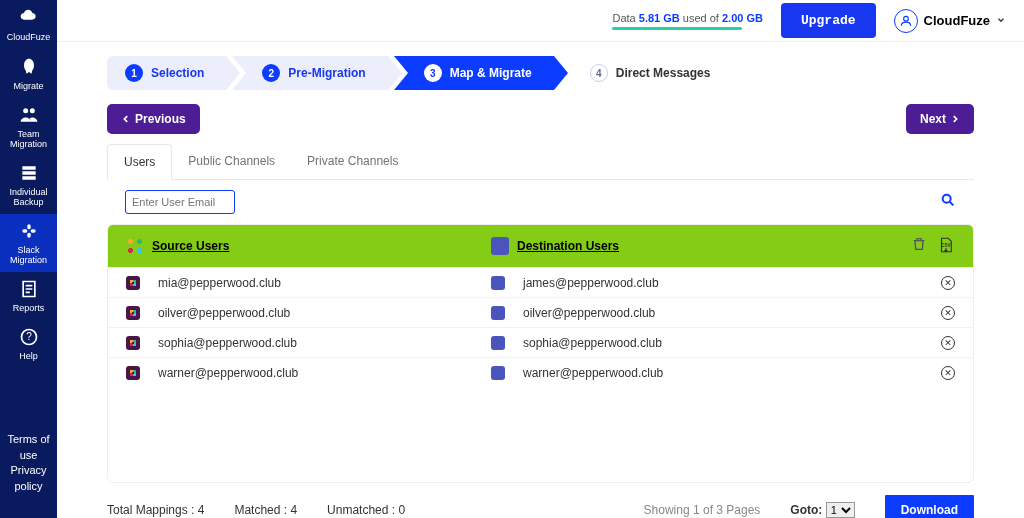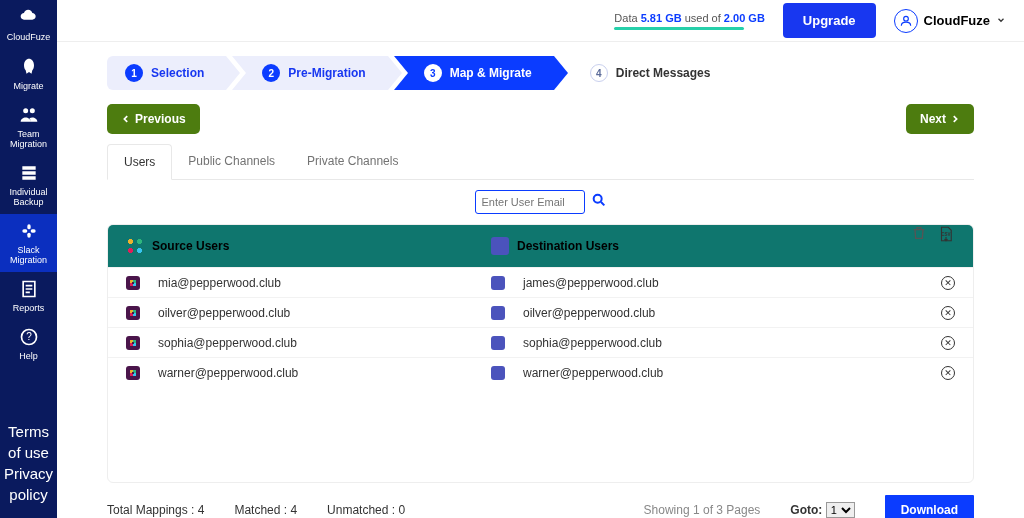--- a/index.html
+++ b/index.html
@@ -3,53 +3,53 @@
 <meta charset="utf-8">
 <style>
 * { margin:0; padding:0; box-sizing:border-box; font-family:"Segoe UI",Arial,sans-serif; }
 body { width:1024px; height:518px; overflow:hidden; background:#fff; display:flex; }
 .sidebar { width:57px; background:#0a1a5e; color:#fff; display:flex; flex-direction:column; align-items:center; font-size:9px; position:relative; }
 .sidebar-item { width:100%; display:flex; flex-direction:column; align-items:center; justify-content:center; padding:7px 2px; cursor:pointer; text-align:center; }
 .sidebar-item.logo { padding-top:8px; padding-bottom:8px; }
 .sidebar-item.active { background:#0b2fbf; }
 .sidebar-icon { width:20px; height:20px; display:flex; align-items:center; justify-content:center; margin-bottom:4px; }
 .sidebar-icon svg { width:20px; height:20px; fill:#fff; }
-.sidebar-footer { position:absolute; bottom:13px; width:100%; text-align:center; font-size:15px; line-height:1.4; }
+.sidebar-footer { position:absolute; bottom:24px; width:100%; text-align:center; font-size:11px; line-height:1.4; }
 .sidebar-footer div { cursor:pointer; }
 .main { flex:1; display:flex; flex-direction:column; }
 .topbar { height:42px; border-bottom:1px solid #eee; display:flex; align-items:center; justify-content:flex-end; padding:6px 18px; gap:18px; }
 .data-usage { text-align:center; font-size:11px; color:#555; }
 .data-usage .bar { width:130px; height:3px; background:#26d0aa; border-radius:2px; margin-top:3px; }
 .data-usage b { color:#0b3cff; }
-.upgrade-btn { background:#1837f0; color:#fff; border:none; border-radius:4px; padding:10px 20px; font-size:13px; font-weight:600; cursor:pointer; }
+.upgrade-btn { background:#1837f0; color:#fff; border:none; border-radius:4px; padding:10px 20px; font-size:13px; font-weight:600; cursor:pointer;font-family:Liberation Mono, monospace; }
 .profile { display:flex; align-items:center; gap:6px; font-size:13px; font-weight:700; cursor:pointer; }
 .profile-icon { width:24px; height:24px; border:1.5px solid #0b3cff; border-radius:50%; display:flex; align-items:center; justify-content:center; }
 .workspace { flex:1; padding:14px 50px; position:relative; }
 .steps { display:flex; margin-bottom:14px; }
 .step { position:relative; height:34px; display:flex; align-items:center; padding:0 22px 0 30px; font-size:12px; font-weight:600; margin-right:6px; background:#eceefc; color:#1837f0; }
 .step:first-child { padding-left:18px; border-radius:6px 0 0 6px; }
 .step::after { content:""; position:absolute; right:-14px; top:0; border-top:17px solid transparent; border-bottom:17px solid transparent; border-left:14px solid #eceefc; z-index:2; }
 .step::before { content:""; position:absolute; left:0; top:0; border-top:17px solid transparent; border-bottom:17px solid transparent; border-left:14px solid #fff; }
 .step:first-child::before { display:none; }
 .step.active { background:#0b3cff; color:#fff; }
 .step.active::after { border-left-color:#0b3cff; }
 .step.plain { background:#fff; color:#333; }
 .step.plain::after { border-left-color:#fff; }
 .step-num { display:inline-flex; width:18px; height:18px; border-radius:50%; background:#0b3cff; color:#fff; align-items:center; justify-content:center; font-size:10px; margin-right:8px; }
 .step.active .step-num { background:#fff; color:#0b3cff; }
 .step.plain .step-num { background:#fff; color:#5b6b99; border:1px solid #c9d0ee; }
 .nav-row { display:flex; justify-content:space-between; margin-bottom:10px; }
-.btn-prev, .btn-next { background:#4d7c0f; color:#fff; border:none; border-radius:5px; padding:8px 14px; font-size:12px; font-weight:600; cursor:pointer; display:flex; align-items:center; gap:4px; }
+.btn-prev, .btn-next { background:#4c1d95; color:#fff; border:none; border-radius:5px; padding:8px 14px; font-size:12px; font-weight:600; cursor:pointer; display:flex; align-items:center; gap:4px; }
 .tabs { display:flex; border-bottom:1px solid #e8e8e8; }
 .tab { padding:10px 16px; font-size:12px; color:#737373; cursor:pointer; }
 .tab.active { color:#333; border:1px solid #e8e8e8; border-bottom:1px solid #fff; border-radius:4px 4px 0 0; margin-bottom:-1px; background:#fff; }
-.search-row { display:flex; justify-content:center; padding:10px 18px; align-items:center; gap:6px; }
+.search-row { display:flex; justify-content:space-between; padding:10px 18px; align-items:center; gap:6px; }
 .search-row input { width:110px; border:1px solid #0b3cff; border-radius:3px; padding:5px 6px; font-size:11px; color:#888; }
 .table { border:1px solid #eee; border-radius:6px; overflow:hidden; }
-.thead { background:#0f766e; display:flex; height:42px; padding:0 18px; font-size:12px; font-weight:700; }
+.thead { background:#84cc16; display:flex; align-items:center; height:42px; padding:0 18px; font-size:12px; font-weight:700;text-decoration:underline; }
 .col-src { flex:0 0 365px; display:flex; align-items:center; gap:8px; }
 .col-dst { flex:1; display:flex; align-items:center; gap:8px; }
 .col-act { width:60px; display:flex; justify-content:flex-end; gap:10px; }
 .trow { display:flex; align-items:center; height:30px; padding:0 18px; border-top:1px solid #f2f2f2; font-size:12px; color:#333; }
 .slack-badge { width:14px; height:14px; background:#4a154b; border-radius:3px; display:inline-block; margin-right:10px; position:relative; }
 .slack-badge::after { content:""; position:absolute; left:3px; top:3px; width:8px; height:8px; background:radial-gradient(circle at 30% 30%,#ecb22e 1.5px,transparent 1.5px), radial-gradient(circle at 70% 30%,#2eb67d 1.5px,transparent 1.5px), radial-gradient(circle at 30% 70%,#e01e5a 1.5px,transparent 1.5px), radial-gradient(circle at 70% 70%,#36c5f0 1.5px,transparent 1.5px); }
 .teams-badge { width:14px; height:14px; background:#4b53bc; border-radius:3px; display:inline-block; margin-right:10px; }
 .circle-x { width:14px; height:14px; border:1.3px solid #333; border-radius:50%; display:flex; align-items:center; justify-content:center; font-size:9px; cursor:pointer; }
 .tbody-pad { height:95px; }
 .footer-row { display:flex; align-items:center; justify-content:space-between; font-size:12px; color:#333; padding:12px 0 8px; }

